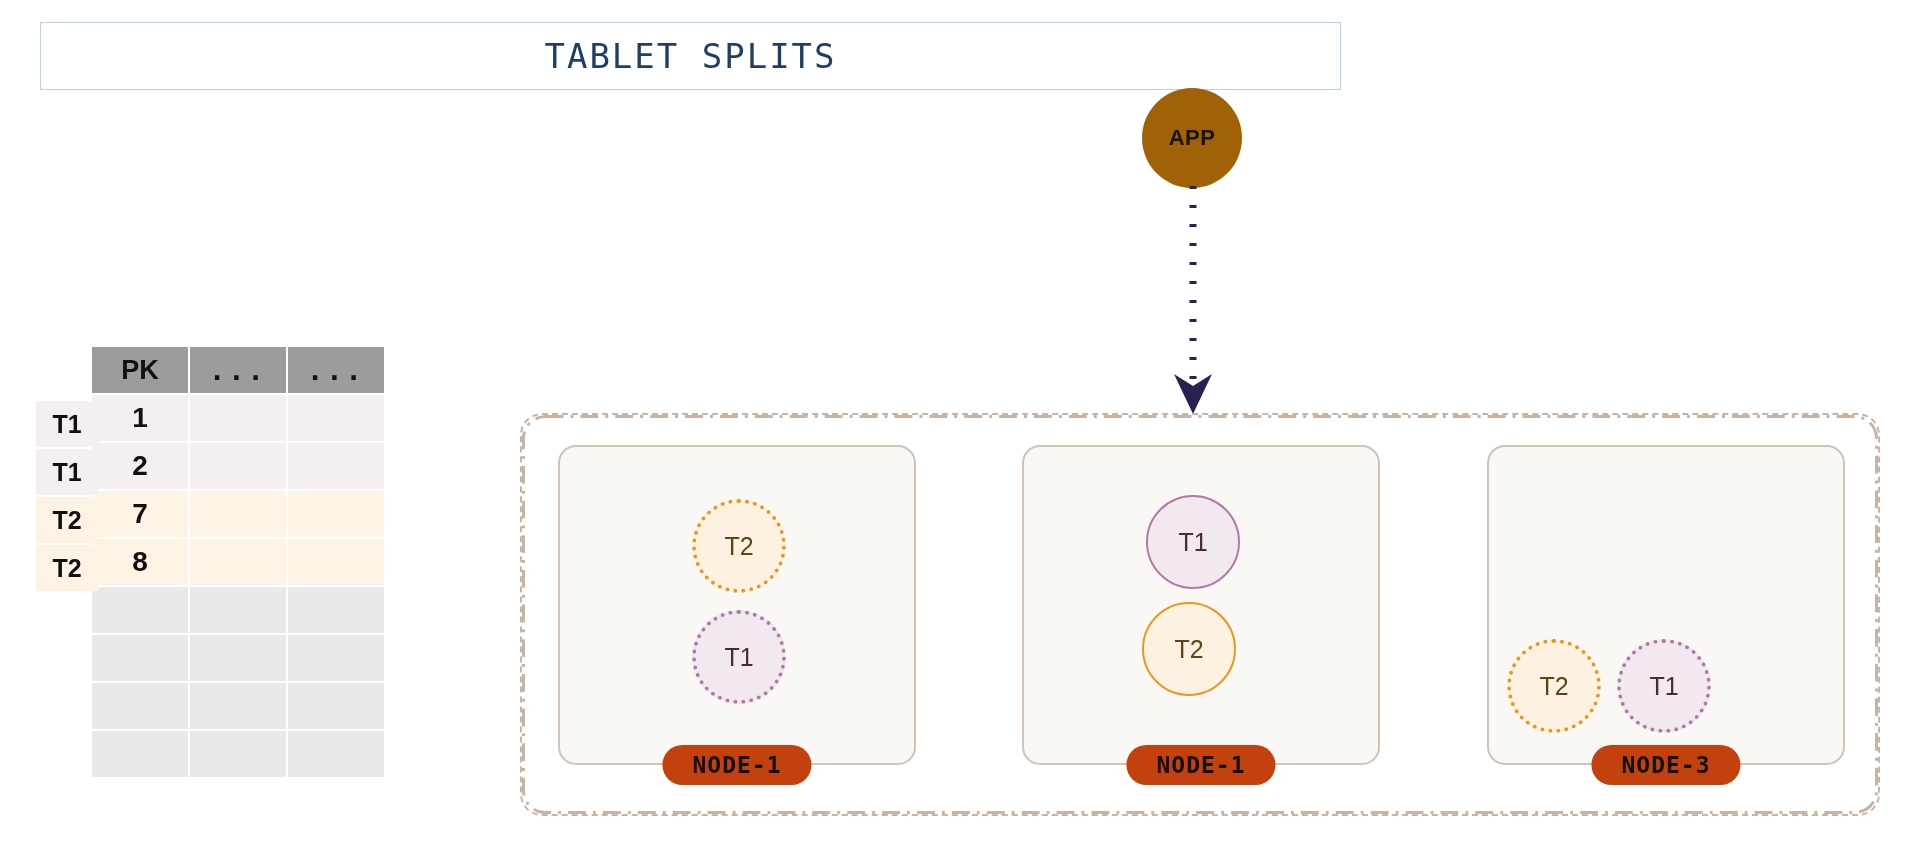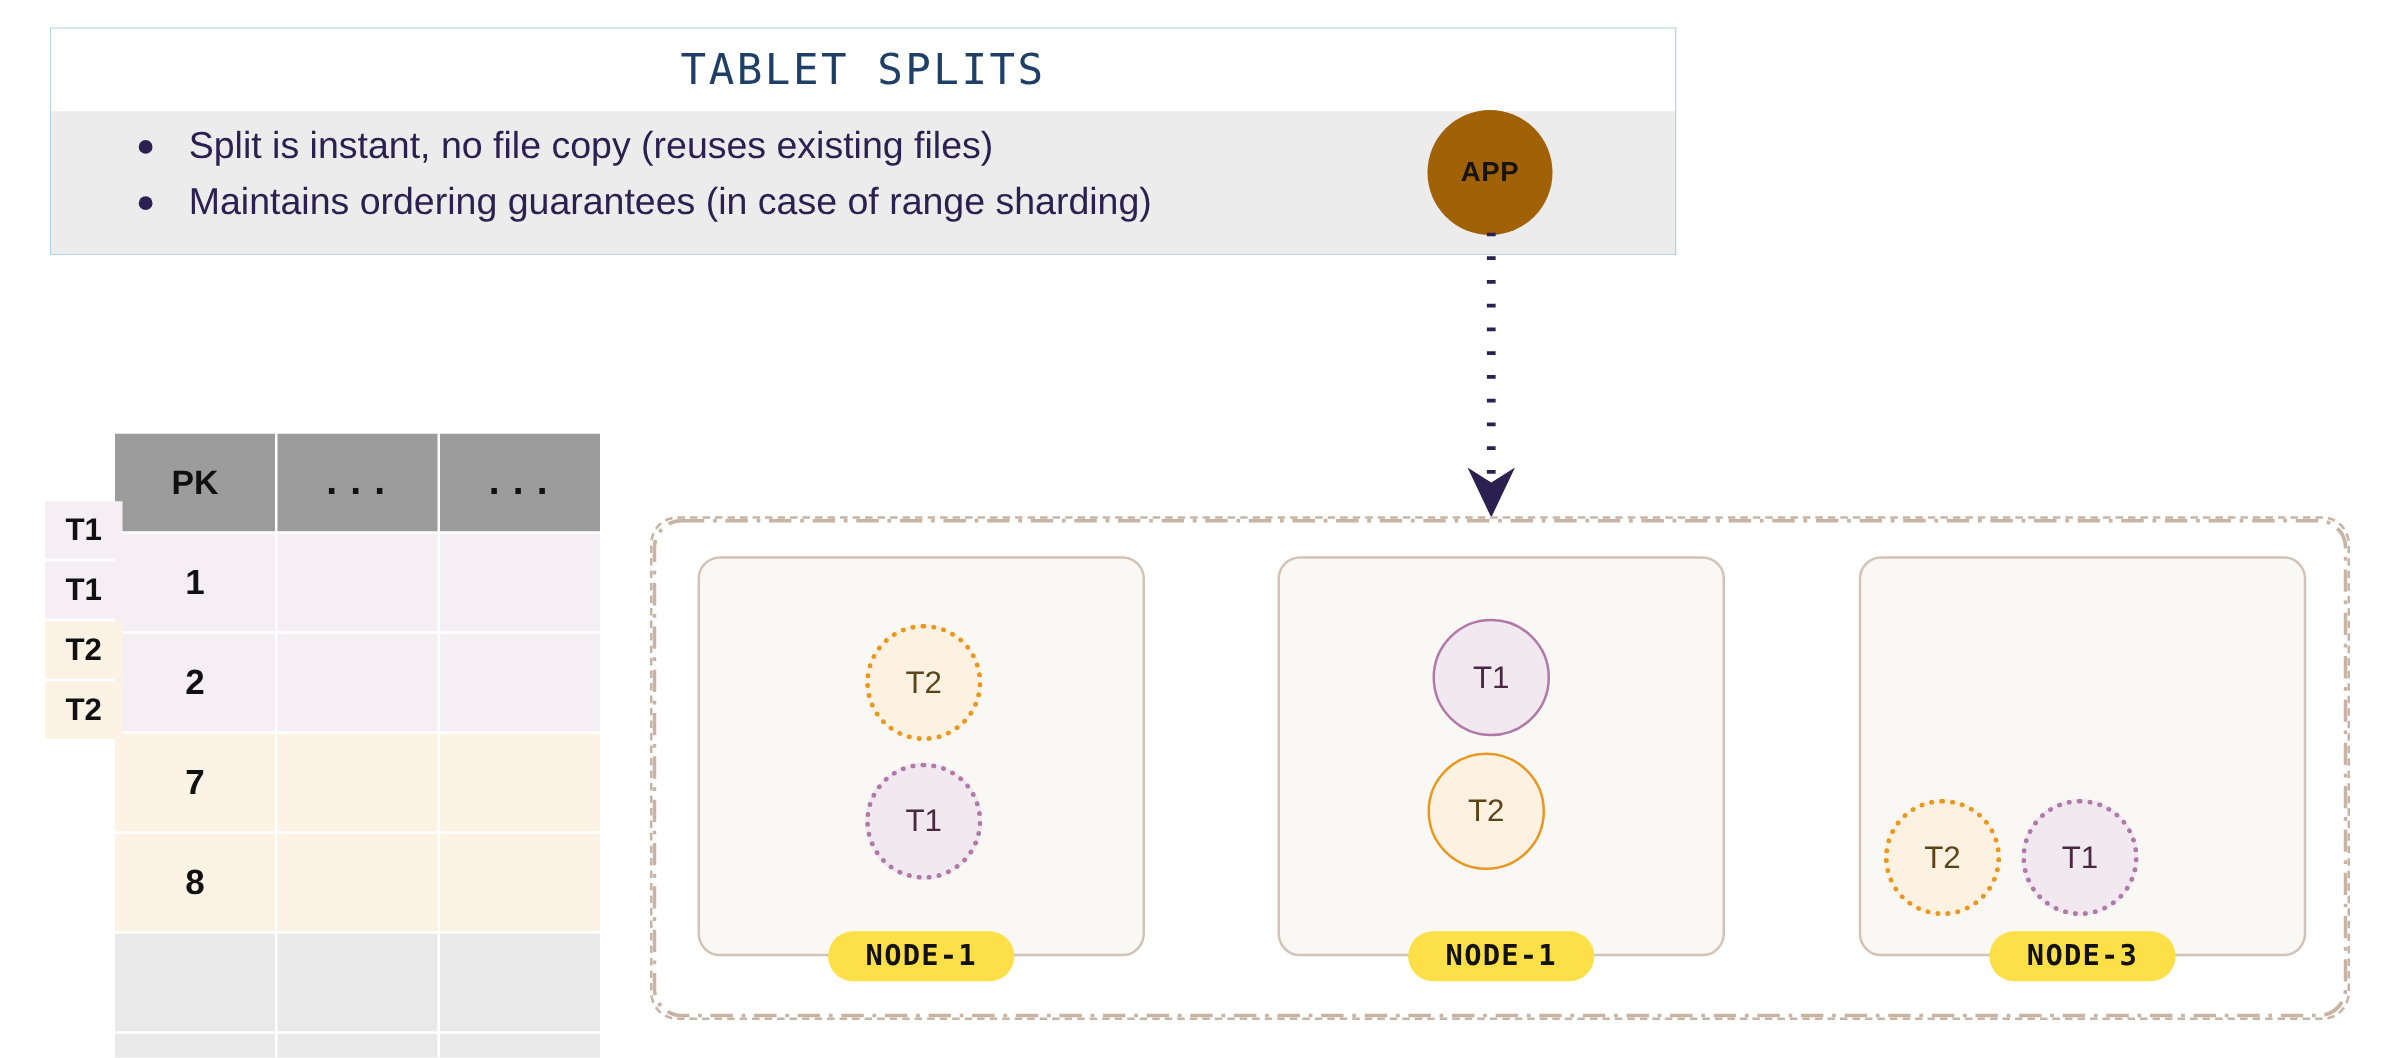--- a/index.html
+++ b/index.html
@@ -71,21 +71,21 @@
     top: 345px;
   }
   #pk-table {
     border-collapse: separate;
     border-spacing: 2px;
     margin-left: 72px;
   }
   #pk-table th, #pk-table td {
     width: 96px;
     height: 46px;
-    padding: 16px;
+    padding: 0;
     text-align: center;
     font-size: 28px;
     font-weight: bold;
     color: #111111;
   }
   #pk-table th {
     background: #9c9c9c;
     color: #111111;
     font-size: 27px;
   }
@@ -165,21 +165,21 @@
   }
   #node-1 { left: 36px; }
   #node-2 { left: 500px; }
   #node-3 { left: 965px; }
 
   .node-label {
     position: absolute;
     bottom: -22px;
     left: 50%;
     transform: translateX(-50%);
-    background: #fde047;
+    background: #c2410c;
     color: #111111;
     border-radius: 22px;
     padding: 7px 30px;
     font-family: "DejaVu Sans Mono", "Liberation Mono", monospace;
     font-size: 23px;
     font-weight: bold;
     letter-spacing: 1px;
     white-space: nowrap;
   }
 
@@ -215,26 +215,20 @@
   #n2-t2 { left: 118px; top: 155px; }
   
   #n3-t2 { left: 18px;  top: 192px; }
   #n3-t1 { left: 128px; top: 192px; }
 </style>
 </head>
 <body>
 
 <div id="info-card">
   <div id="info-title">TABLET SPLITS</div>
-  <div id="info-body">
-    <ul>
-      <li>Split is instant, no file copy (reuses existing files)</li>
-      <li>Maintains ordering guarantees (in case of range sharding)</li>
-    </ul>
-  </div>
 </div>
 
 <div id="table-wrap">
   <div class="row-tag t1" style="top:56px">T1</div>
   <div class="row-tag t1" style="top:104px">T1</div>
   <div class="row-tag t2" style="top:152px">T2</div>
   <div class="row-tag t2" style="top:200px">T2</div>
 
   <table id="pk-table">
     <thead>

